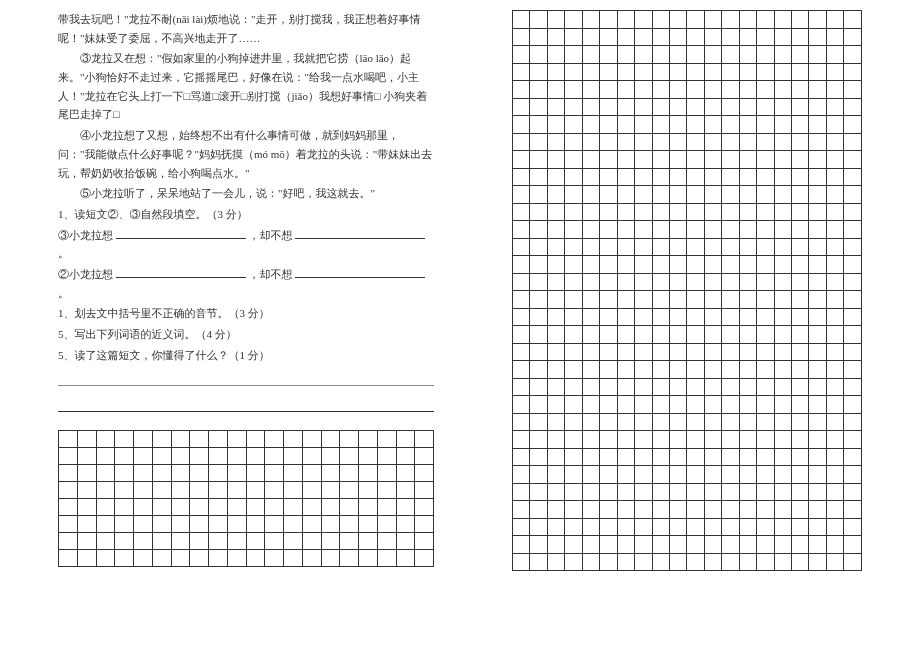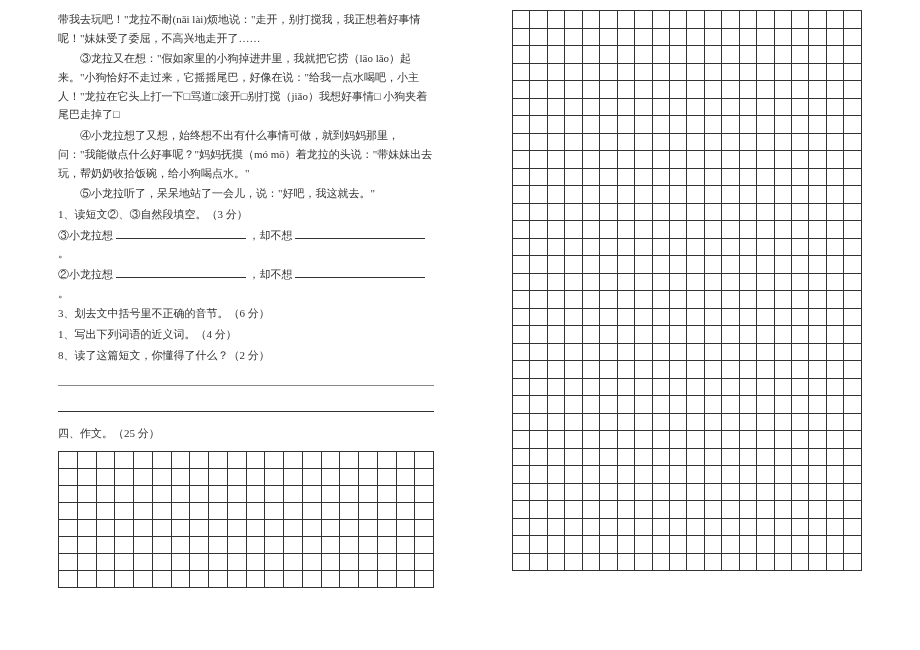--- a/index.html
+++ b/index.html
@@ -50,32 +50,31 @@
   </p>
 
   <p class="para">
     <span>②小龙拉想</span>
     <span class="blank-short"></span>
     <span>，却不想</span>
     <span class="blank-short"></span>
     <span>。</span>
   </p>
 
-  <p class="para">3、划去文中括号里不正确的音节。（6 分）</p>
-  <p class="para">1、写出下列词语的近义词。（4 分）</p>
-
-
-  <p class="para">8、读了这篇短文，你懂得了什么？（2 分）</p>
+  <p class="para">1、划去文中括号里不正确的音节。（3 分）</p>
+  <p class="para">5、写出下列词语的近义词。（4 分）</p>
+
+
+  <p class="para">5、读了这篇短文，你懂得了什么？（1 分）</p>
 
   <div class="long-line faint"></div>
   <div class="long-line"></div>
 
   <div class="spacer"></div>
 
-  <p class="para">四、作文。（25 分）</p>
 
   <div class="grid-wrap">
     <table class="grid" id="grid-left">
         <tbody>
           <tr>
             <td></td>
             <td></td>
             <td></td>
             <td></td>
             <td></td>

